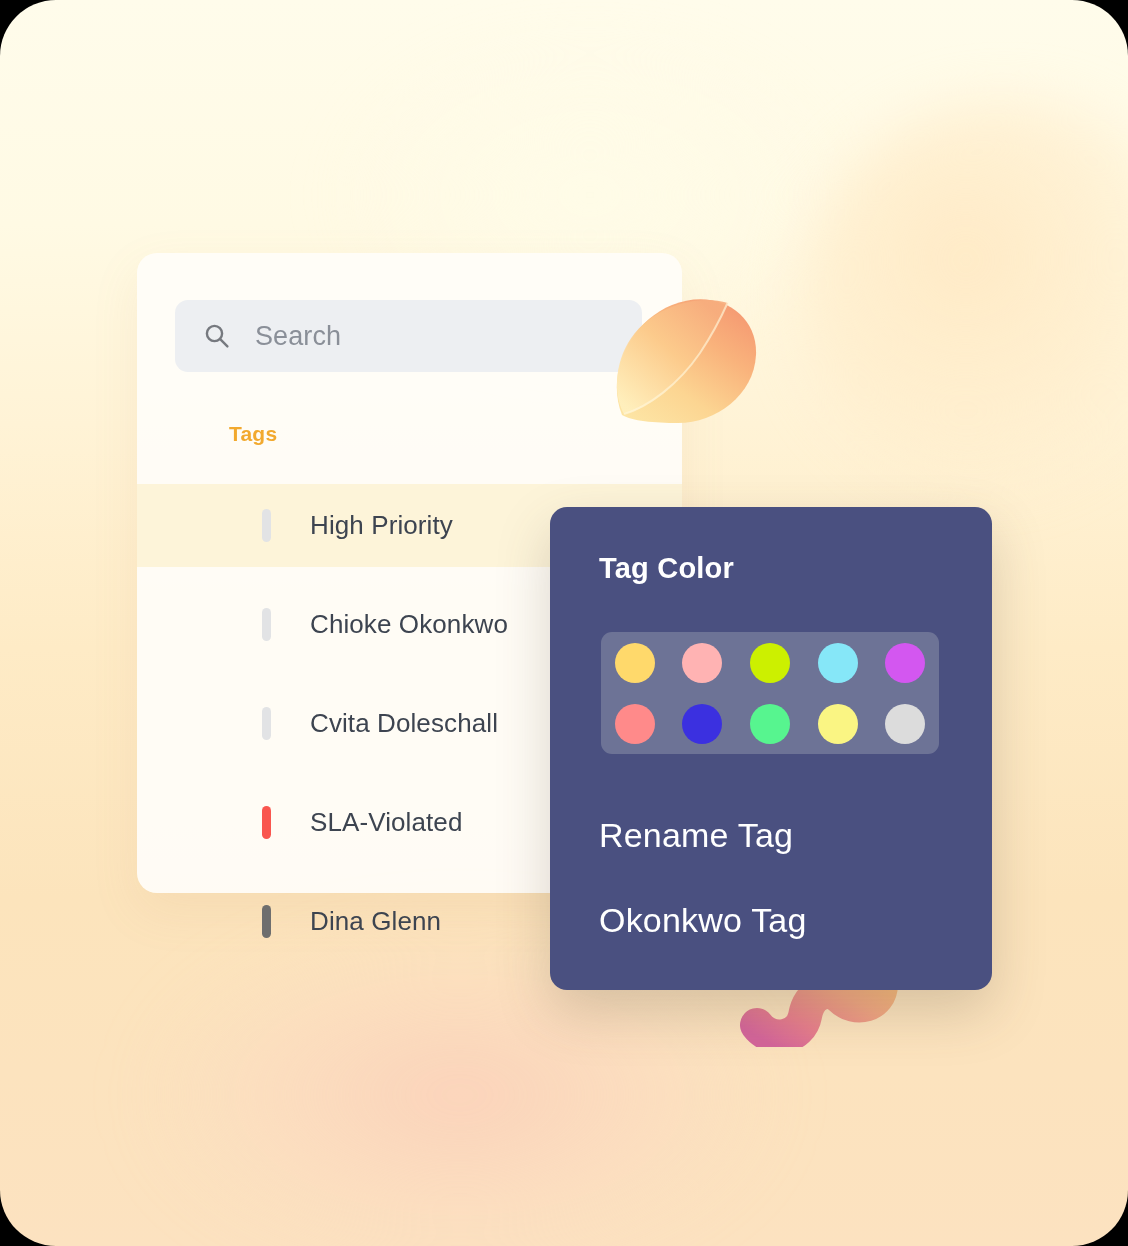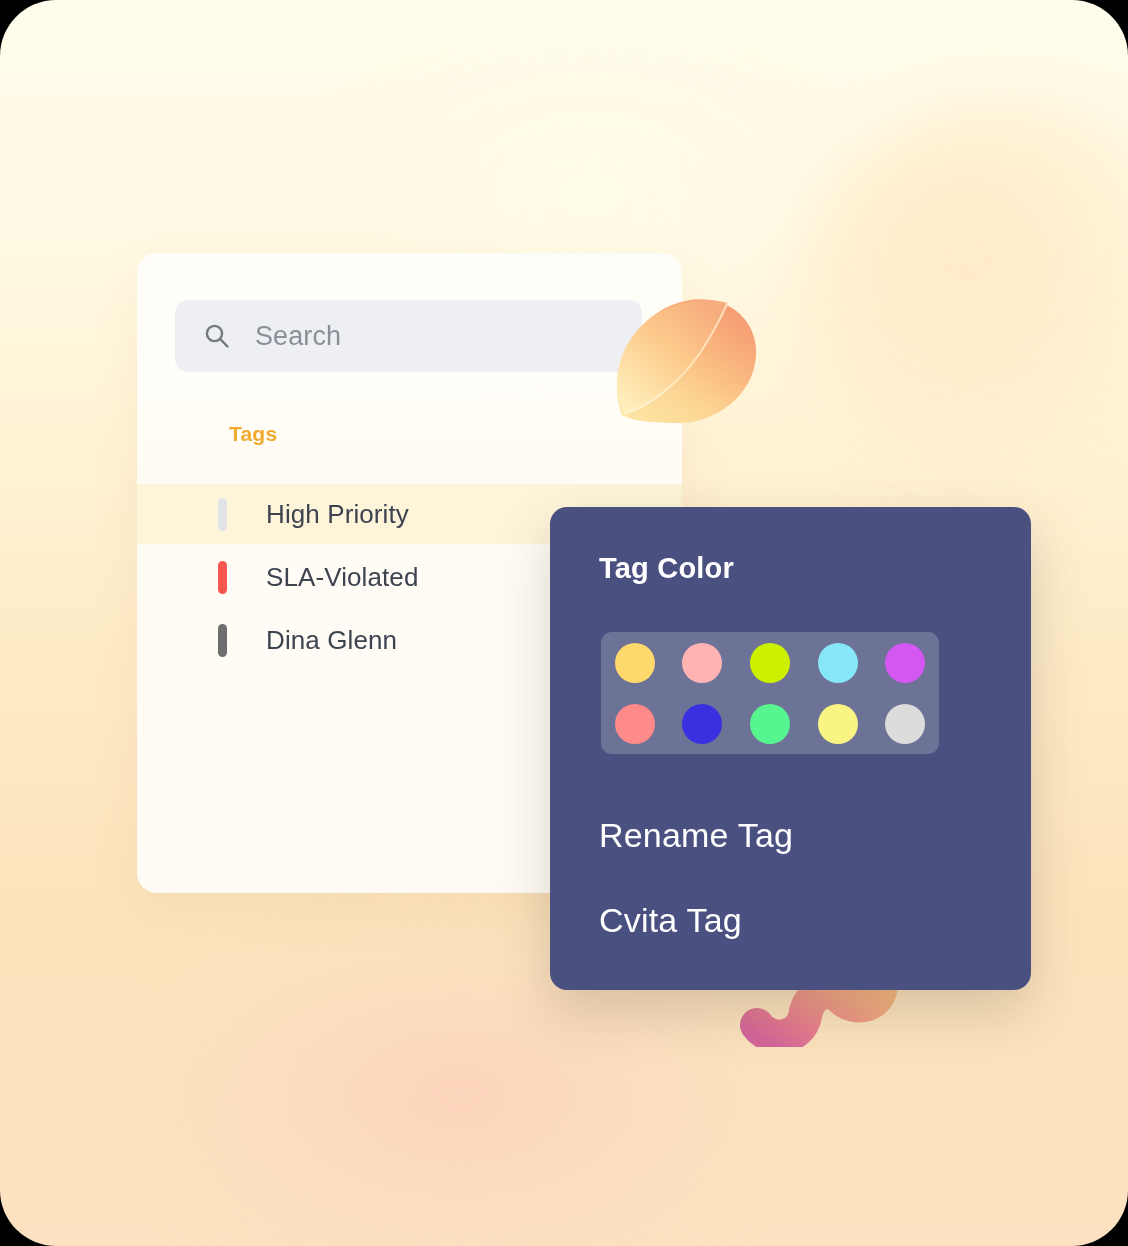--- a/index.html
+++ b/index.html
@@ -117,24 +117,25 @@
   }
 
   .tag-list {
     position: absolute;
     left: 0;
     top: 231px;
     width: 100%;
   }
   .tag-row {
     position: relative;
-    height: 60px;
+    height: 83px;
     display: flex;
     align-items: center;
-    margin: 0 0 3px 0;
+    margin: 0 0 16px 0;
+    padding-left: 44px;
   }
   .tag-row.selected {
     background: #FDF4D9;
   }
   .tag-bar {
     width: 9px;
     height: 33px;
     border-radius: 5px;
     margin-left: 81px;
     flex: none;
@@ -240,21 +241,29 @@
 
     <div class="tags-heading" style="color: rgb(242, 169, 46);">Tags</div>
 
     <div class="tag-list">
 
       <div class="tag-row selected" style="background: rgb(253, 244, 217);">
         <span class="tag-bar" style="background: rgb(226, 227, 229);"></span>
         <span class="tag-label">High Priority</span>
       </div>
 
-
+      <div class="tag-row">
+        <span class="tag-bar" style="background: rgb(226, 227, 229);"></span>
+        <span class="tag-label">Chioke Okonkwo</span>
+      </div>
+
+      <div class="tag-row">
+        <span class="tag-bar" style="background: rgb(226, 227, 229);"></span>
+        <span class="tag-label">Cvita Doleschall</span>
+      </div>
 
       <div class="tag-row">
         <span class="tag-bar" style="background: rgb(249, 86, 79);"></span>
         <span class="tag-label">SLA-Violated</span>
       </div>
 
       <div class="tag-row">
         <span class="tag-bar" style="background: rgb(110, 110, 110);"></span>
         <span class="tag-label">Dina Glenn</span>
       </div>
@@ -287,37 +296,37 @@
         <stop offset="0%" stop-color="#D4659A"></stop>
         <stop offset="22%" stop-color="#E87F8C"></stop>
         <stop offset="52%" stop-color="#F3A882"></stop>
         <stop offset="78%" stop-color="#FAC078"></stop>
         <stop offset="100%" stop-color="#FCCE7B"></stop>
       </linearGradient>
     </defs>
     <path d="M22,113 C36,132 66,126 70,104 C74,80 94,74 106,86 C120,100 146,94 146,72 C146,48 164,34 180,42" fill="none" stroke="url(#sqGrad)" stroke-width="34" stroke-linecap="round" stroke-linejoin="round"></path>
   </svg>
 
-  <div id="tag-menu" style="background: rgb(74, 80, 128); padding-left: 39px;">
+  <div id="tag-menu" style="background: rgb(74, 80, 128);">
 
     <div class="menu-title">Tag Color</div>
 
     <div class="swatch-panel" style="background: rgb(109, 115, 150);">
       <div class="swatch-grid">
         <span class="swatch" style="background: rgb(255, 217, 107);"></span>
         <span class="swatch" style="background: rgb(255, 179, 179);"></span>
         <span class="swatch" style="background: rgb(204, 240, 0);"></span>
         <span class="swatch" style="background: rgb(134, 231, 248);"></span>
         <span class="swatch" style="background: rgb(211, 87, 240);"></span>
         <span class="swatch" style="background: rgb(255, 138, 138);"></span>
         <span class="swatch" style="background: rgb(59, 48, 224);"></span>
         <span class="swatch" style="background: rgb(87, 245, 143);"></span>
         <span class="swatch" style="background: rgb(250, 245, 131);"></span>
         <span class="swatch" style="background: rgb(220, 220, 220);"></span>
       </div>
     </div>
 
     <div class="menu-action a0">Rename Tag</div>
 
-    <div class="menu-action a1">Cvita Tag</div>
+    <div class="menu-action a1">Okonkwo Tag</div>
   </div>
 
 </div>
 
 </body></html>

